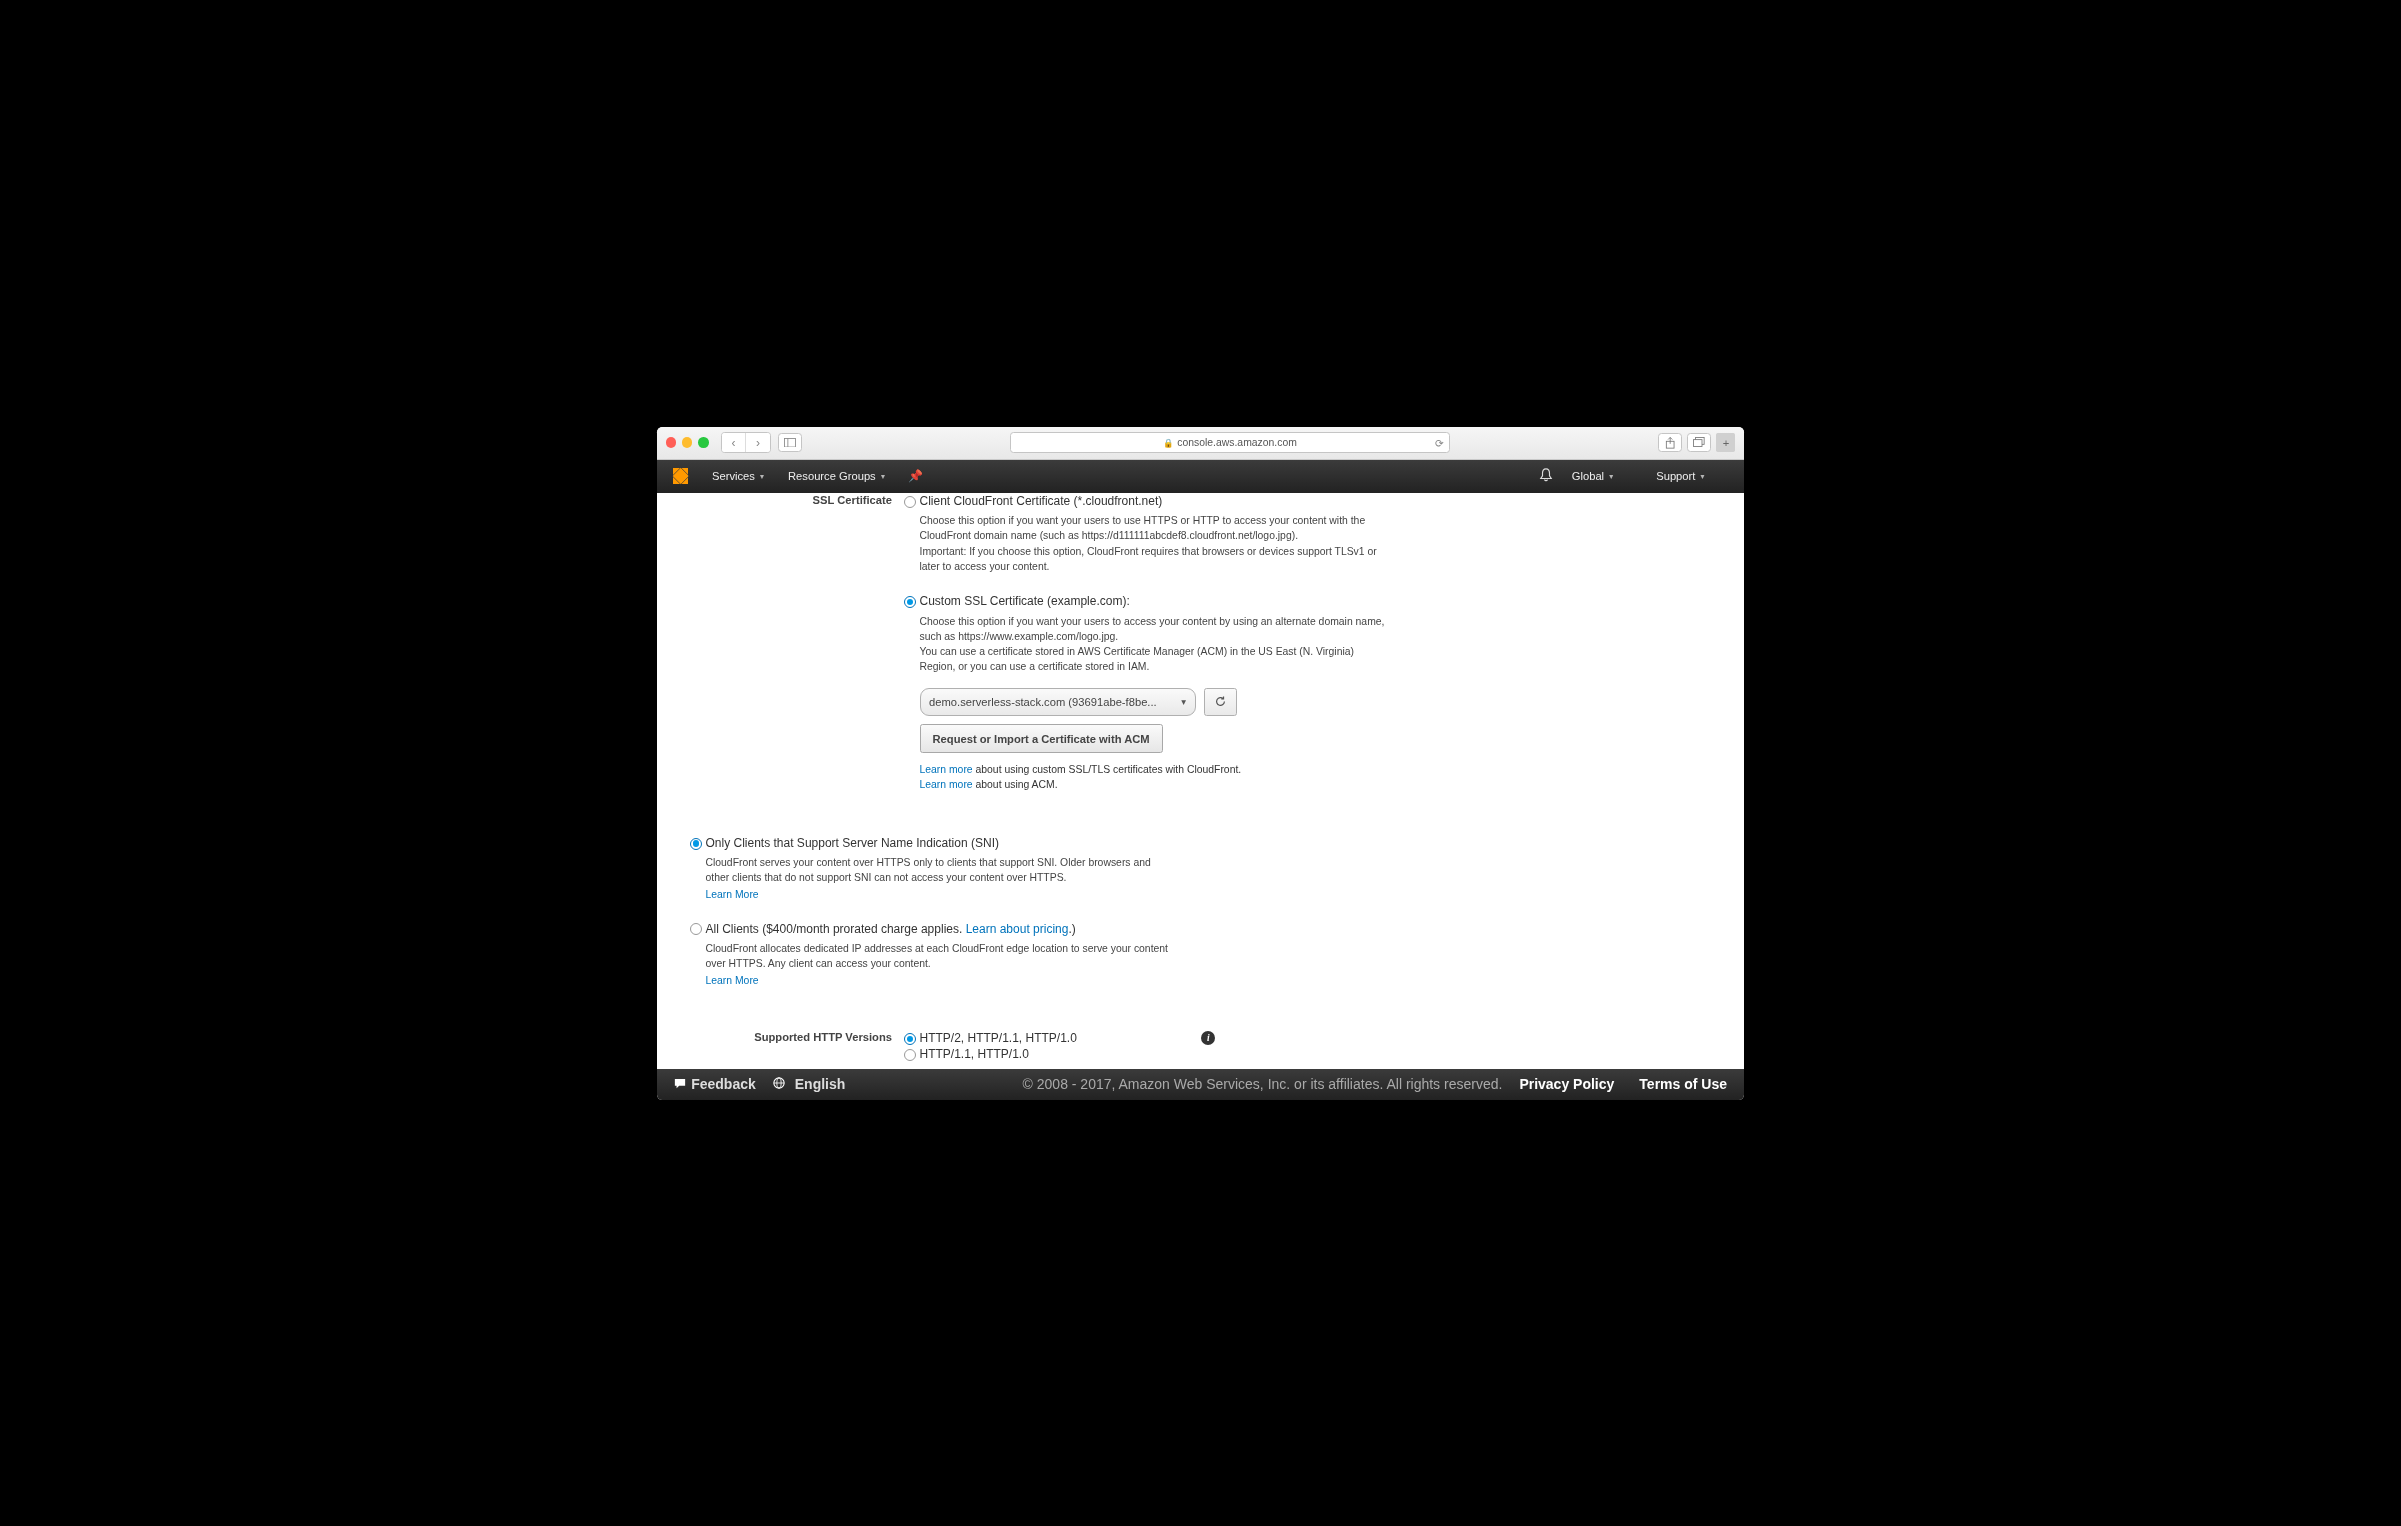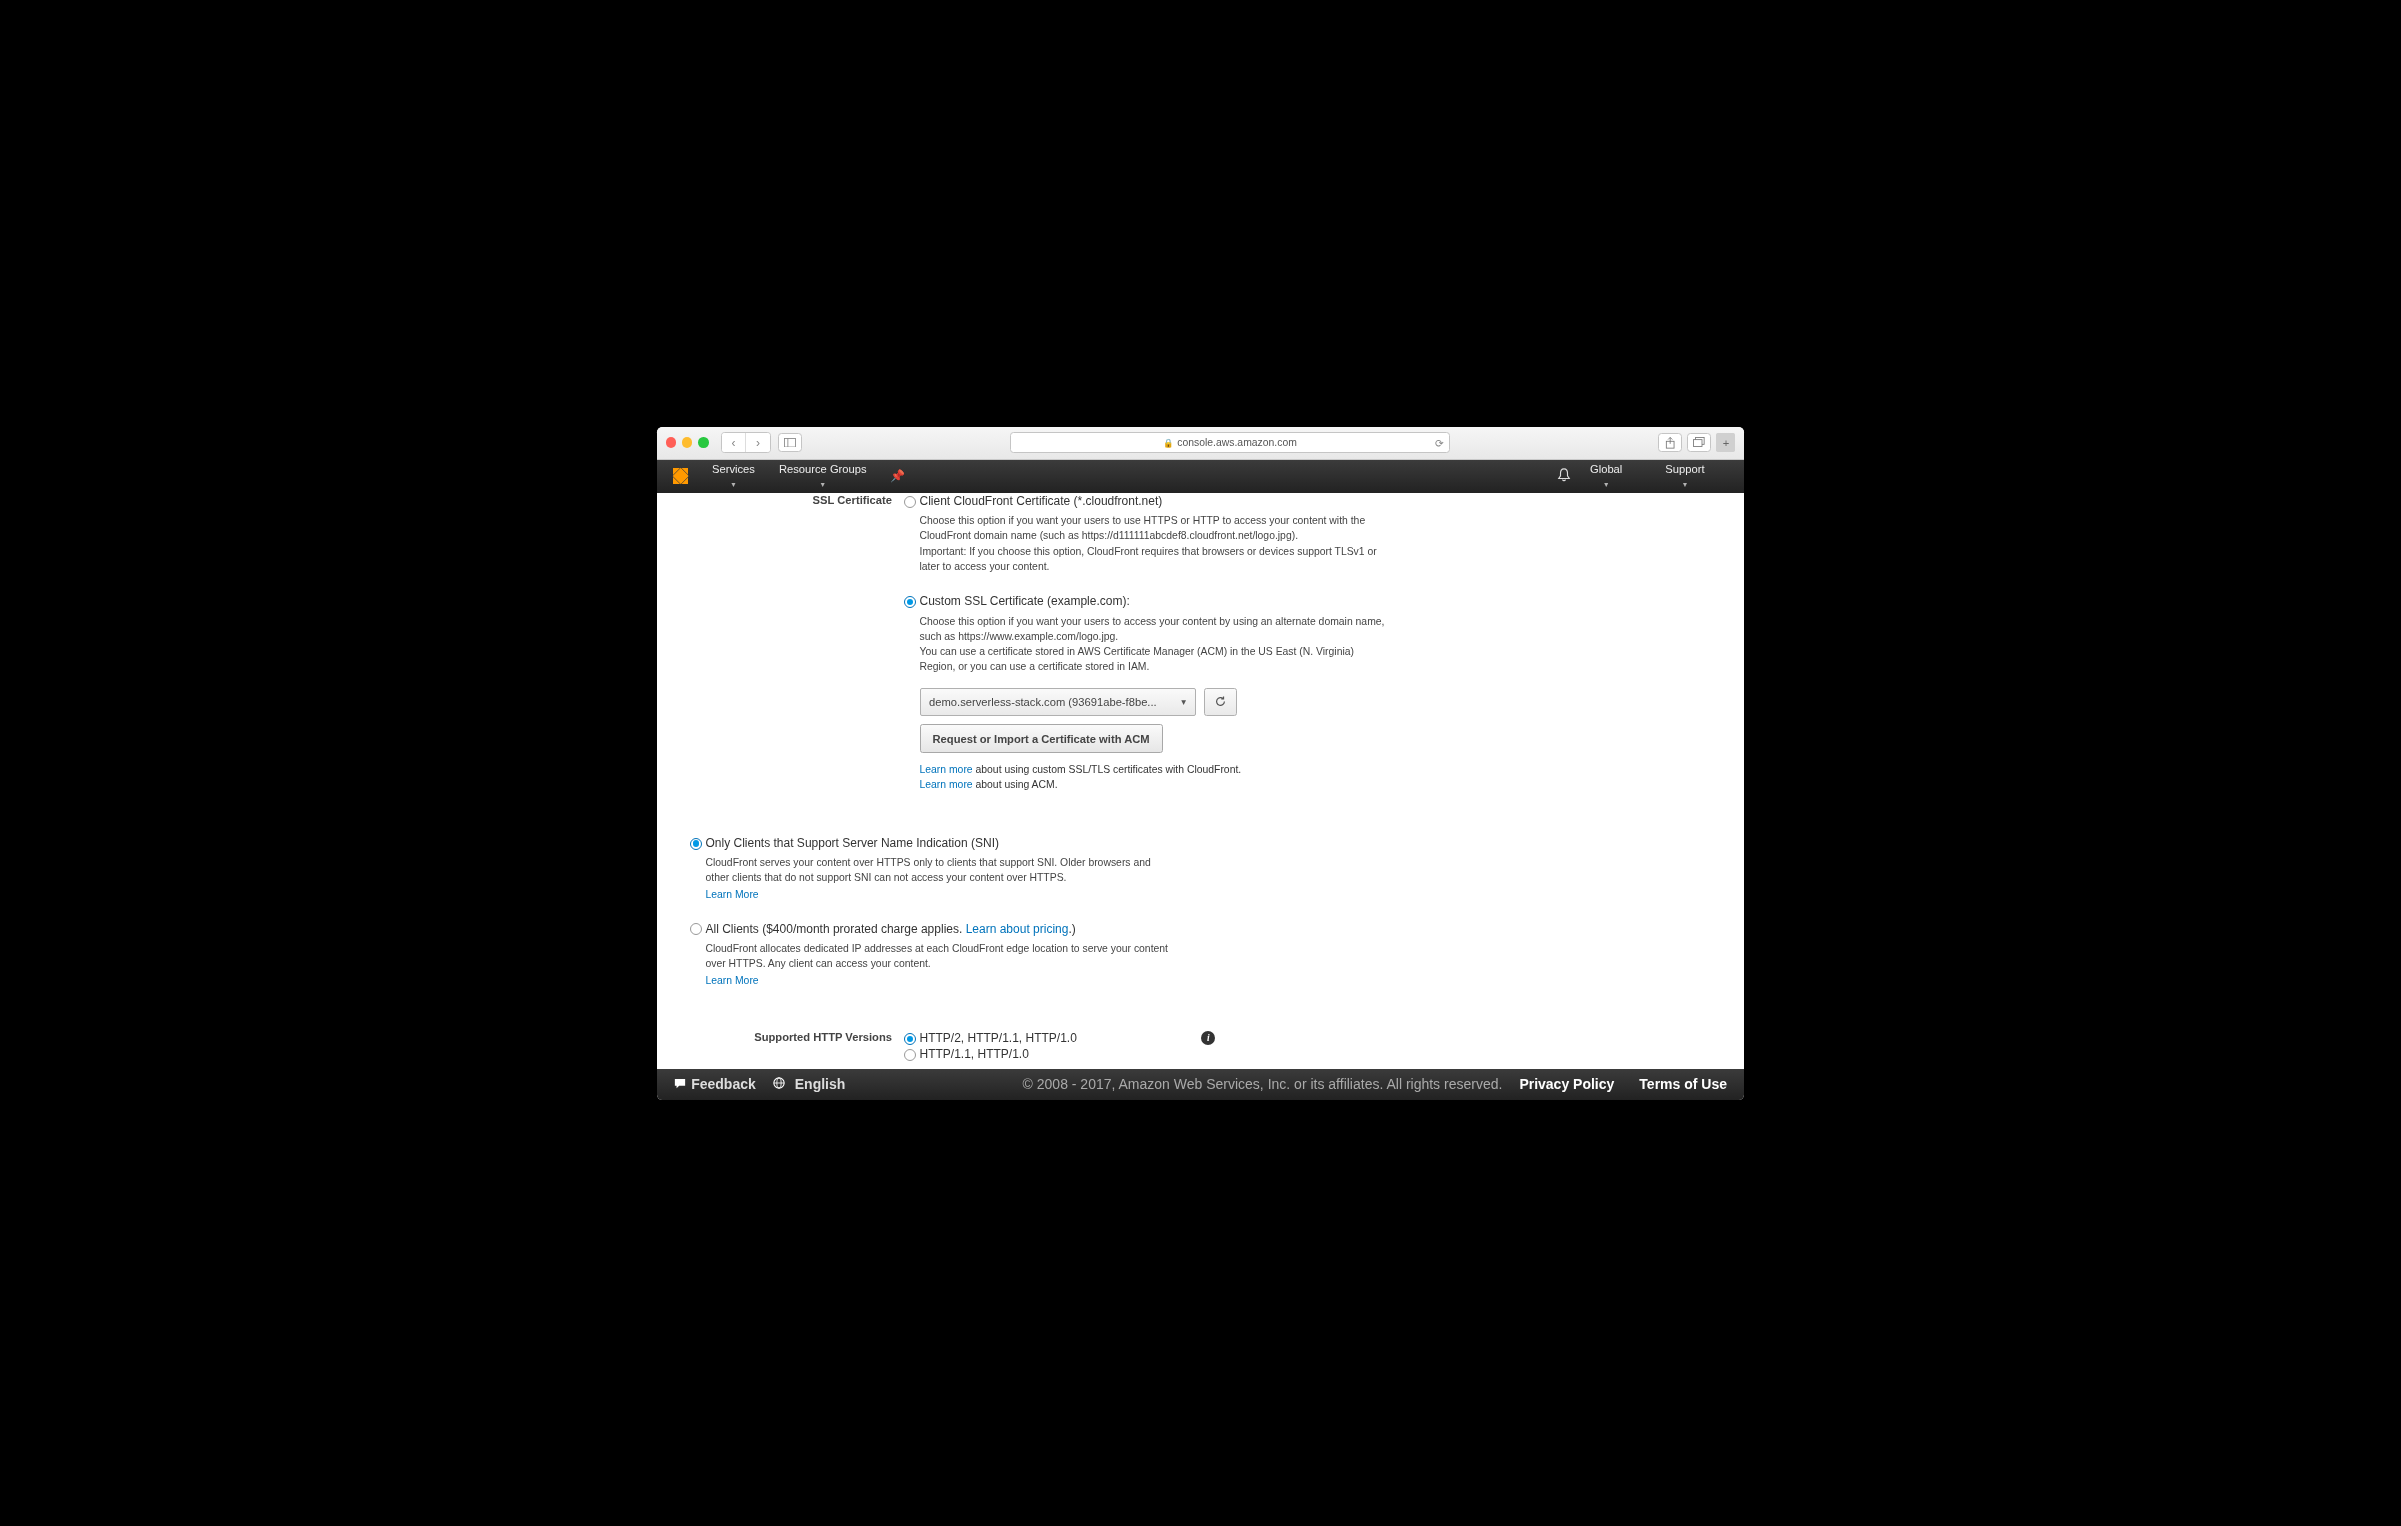--- a/index.html
+++ b/index.html
@@ -51,21 +51,21 @@
     height: 33px;
     background: linear-gradient(#3b3b3b, #222);
     display: flex;
     align-items: center;
     padding: 0 15.5px;
     color: #eee;
     font-size: 11.2px;
   }
   .aws-logo { width:15.5px; height:15.5px; background:#ff9900; margin-right:24px; position:relative; }
   .aws-logo::before { content:""; position:absolute; inset:0; transform: rotate(45deg) scale(0.7); background:#ff9900; outline:1.7px solid #3b3b3b; }
-  .aws-menu { display:flex; align-items:center; gap:5.2px; margin-right:24px; cursor:pointer;flex-direction:column; }
+  .aws-menu { display:flex; align-items:center; gap:5.2px; margin-right:24px; cursor:pointer; }
   .caret { font-size:7.8px; opacity:0.7; }
   .pin-icon { font-size:12px; opacity:0.9; }
   .aws-header-spacer { flex:1; }
   .aws-right { display:flex; align-items:center; gap:19px; }
 
   
   .content {
     flex: 1;
     overflow-y: auto;
     background: #fff;
@@ -108,21 +108,21 @@
     font-size: 10.4px;
     color: #444;
     line-height: 1.45;
     padding: 5.2px 0 1.7px 15.5px;
   }
   .link { color: #0073bb; cursor:pointer;text-align:center; }
   .cert-select-row { display:flex; gap:8.6px; padding: 12px 0 8.6px 15.5px; }
   .cert-select {
     width: 276px; height: 28px;
     background: linear-gradient(#fafafa,#e9e9e9);
-    border:0.9px solid #b0b0b0; border-radius:2px;
+    border:0.9px solid #b0b0b0; border-radius:9px;
     display:flex; align-items:center; padding: 0 8.6px; font-size:11.2px; color:#444;
     position:relative;
   }
   .cert-select .chev { position:absolute; right:8.6px; font-size:9.5px; color:#555;}
   .refresh-btn {
     width:33px; height:28px; background:linear-gradient(#fafafa,#e9e9e9);
     border:0.9px solid #b0b0b0; border-radius:2.6px; display:flex; align-items:center; justify-content:center; color:#555;
   }
   .acm-btn {
     margin: 0 0 8.6px 15.5px;

